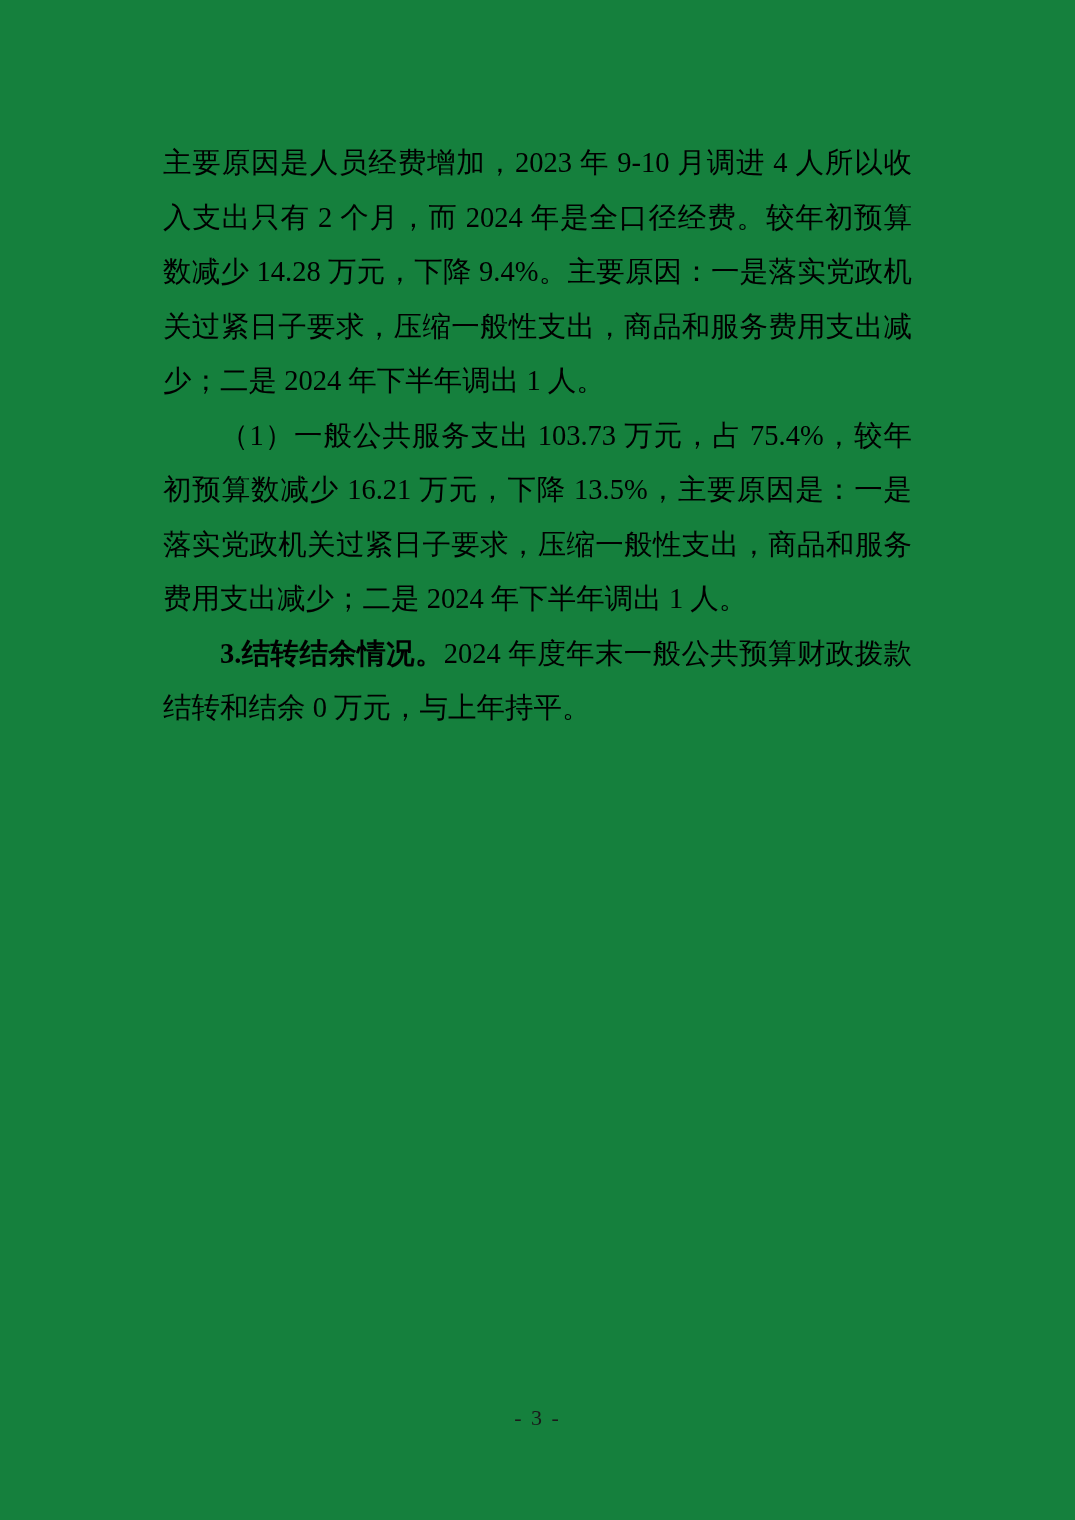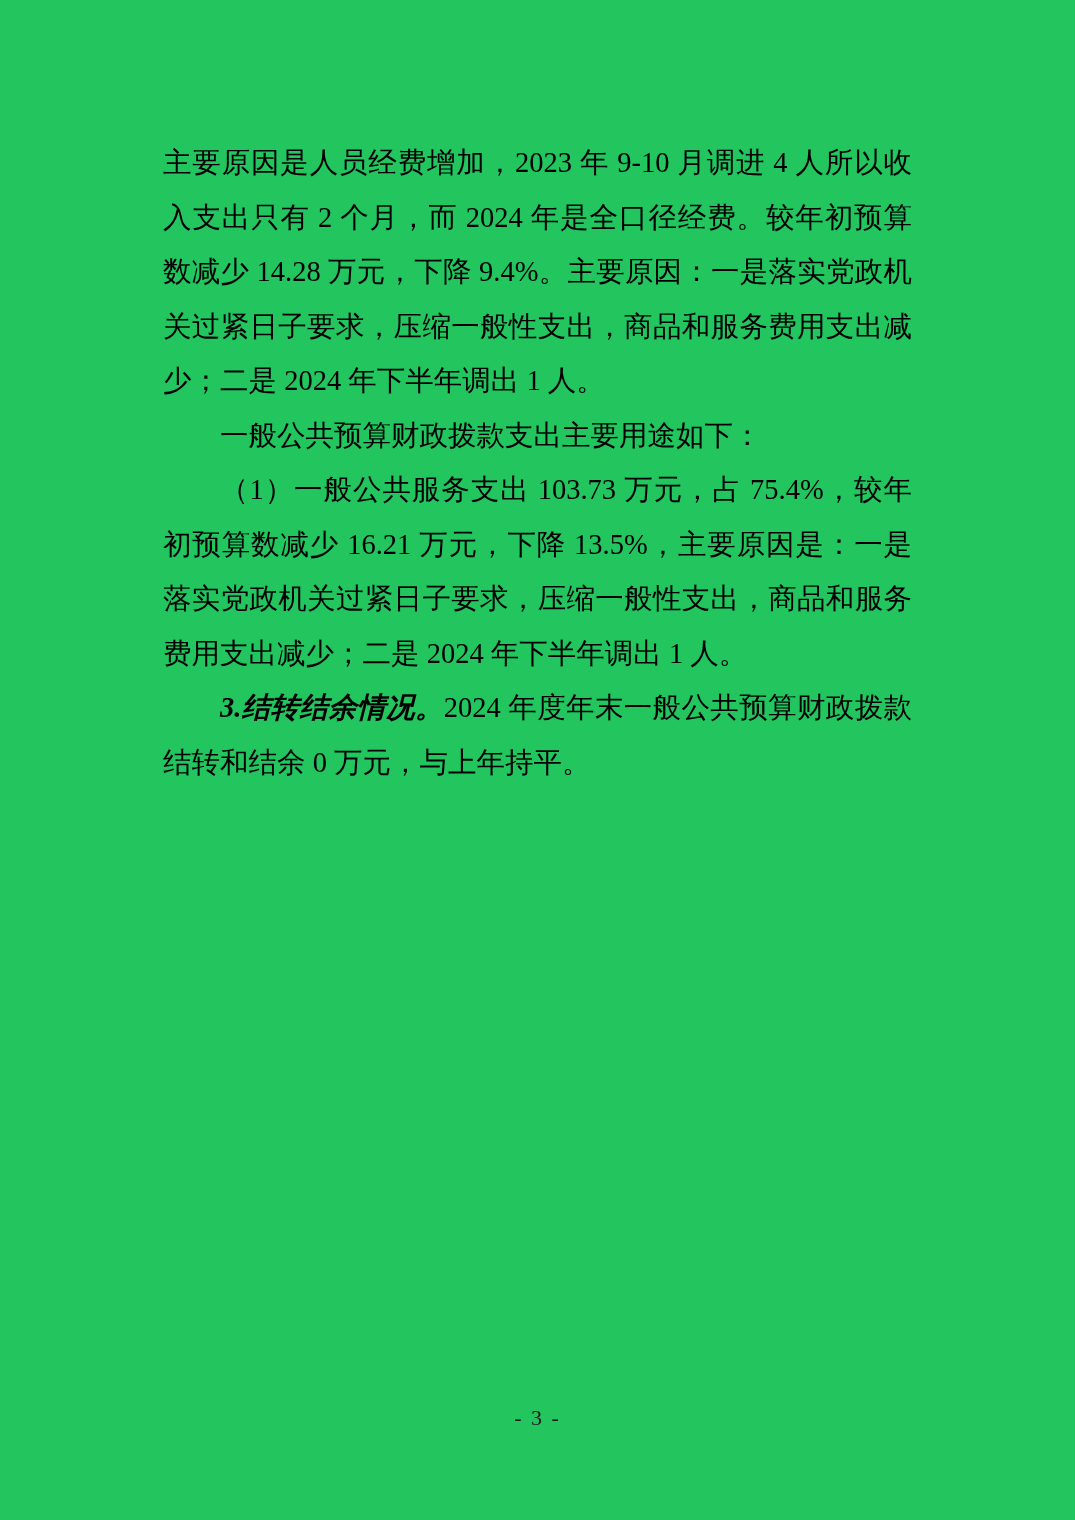--- a/index.html
+++ b/index.html
@@ -4,21 +4,21 @@
 <style>
   html, body {
     margin: 0;
     padding: 0;
     background: #ffffff;
   }
   .page {
     position: relative;
     width: 1075px;
     height: 1520px;
-    background: #22c55e;
+    background: #15803d;
     overflow: hidden;
     font-family: "Liberation Serif", "DejaVu Serif", serif;
     color: #000000;
   }
   .content {
     position: absolute;
     left: 163px;
     top: 136px;
     width: 749px;
   }
@@ -28,21 +28,20 @@
     line-height: 54.5px;
     text-align: justify;
     text-justify: inter-ideograph;
     word-break: break-all;
   }
   .para.indent {
     text-indent: 2em;
   }
   .para .bold {
     font-weight: bold;
-    font-style: italic;
   }
   .para.heading {
     font-weight: bold;
   }
   .footer {
     position: absolute;
     left: 0;
     top: 1405px;
     width: 100%;
     text-align: center;
@@ -51,18 +50,17 @@
     color: #1a1a1a;
     letter-spacing: 2px;
   }
 </style>
 </head>
 <body>
 
 <div class="page">
   <div class="content" id="doc-body">
       <p class="para"><span>主要原因是人员经费增加，2023 年 9-10 月调进 4 人所以收入支出只有 2 个月，而 2024 年是全口径经费。较年初预算数减少 14.28 万元，下降 9.4%。主要原因：一是落实党政机关过紧日子要求，压缩一般性支出，商品和服务费用支出减少；二是 2024 年下半年调出 1 人。</span></p>
-      <p class="para indent"><span>一般公共预算财政拨款支出主要用途如下：</span></p>
       <p class="para indent"><span>（1）一般公共服务支出 103.73 万元，占 75.4%，较年初预算数减少 16.21 万元，下降 13.5%，主要原因是：一是落实党政机关过紧日子要求，压缩一般性支出，商品和服务费用支出减少；二是 2024 年下半年调出 1 人。</span></p>
       <p class="para indent"><span class="bold">3.结转结余情况。</span><span>2024 年度年末一般公共预算财政拨款结转和结余 0 万元，与上年持平。</span></p>
     </div>
   <div class="footer">- 3 -</div>
 </div>
 
 </body></html>

